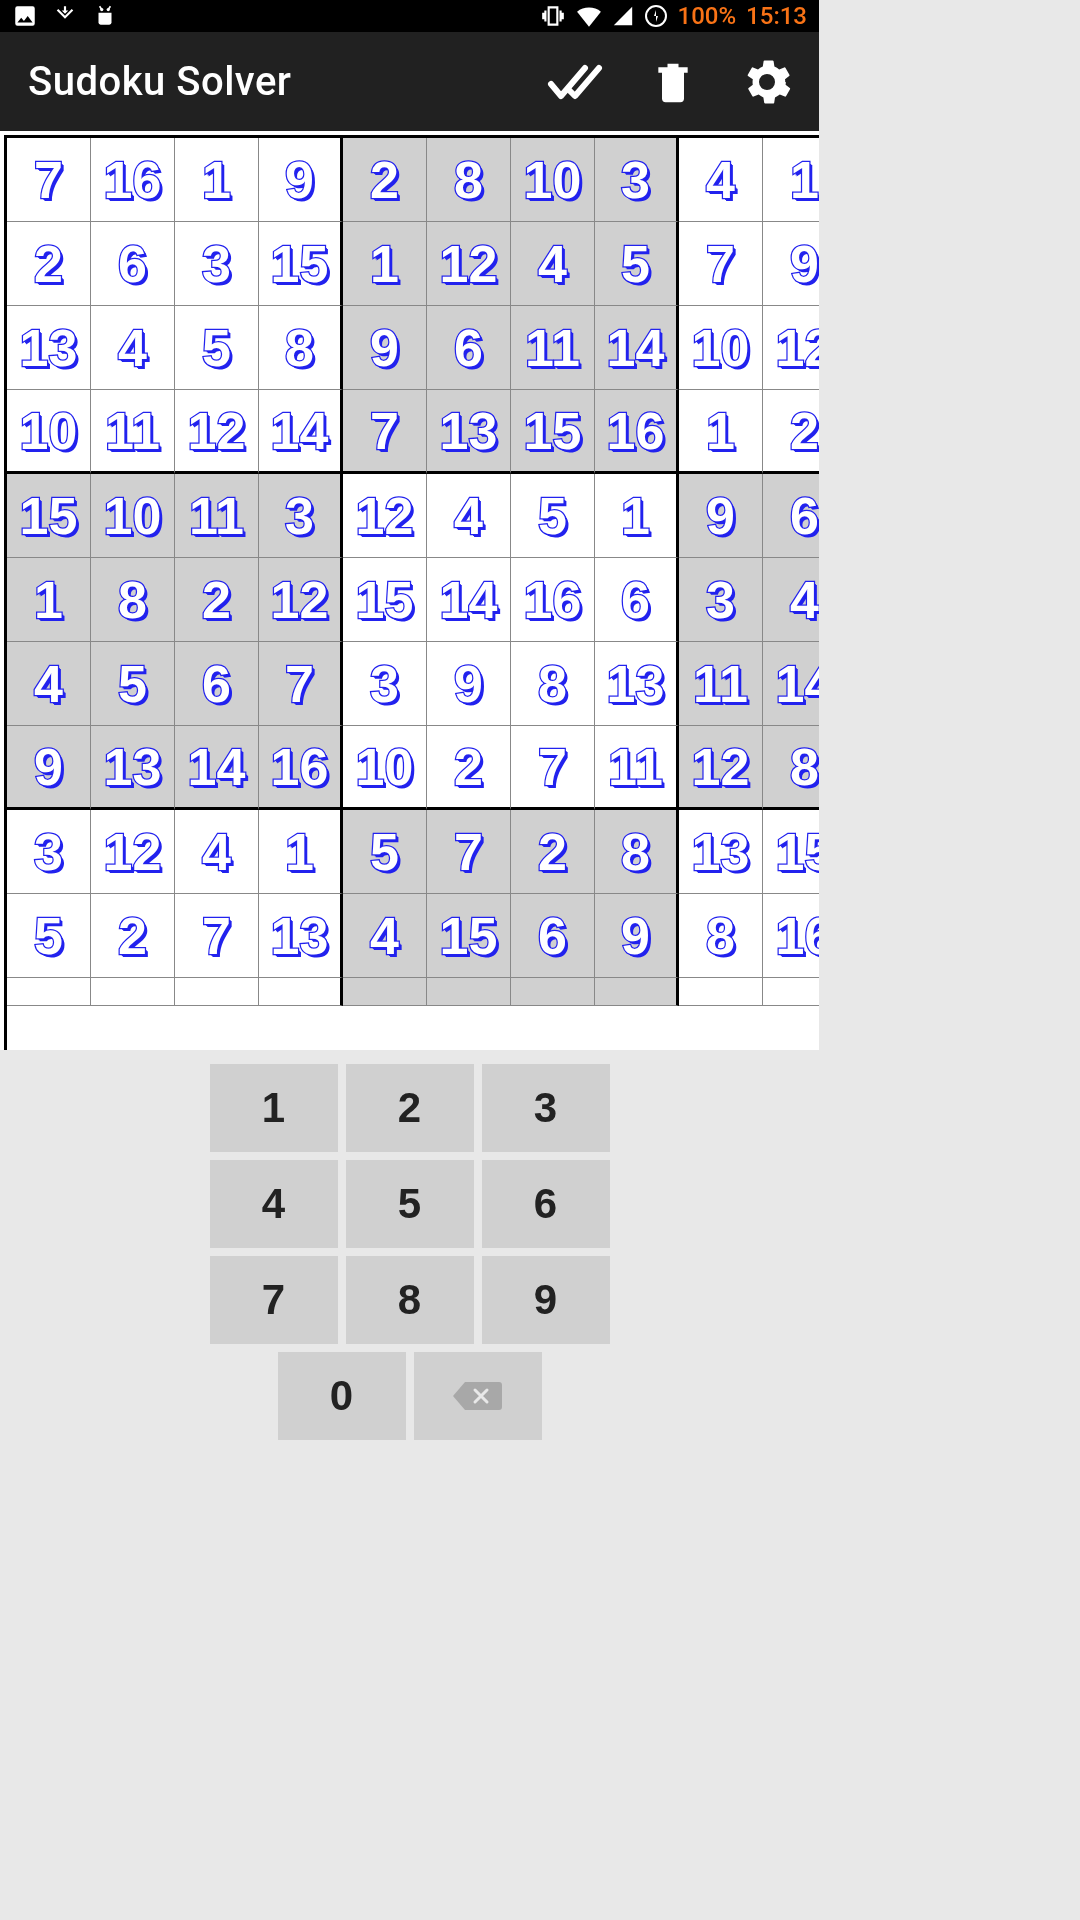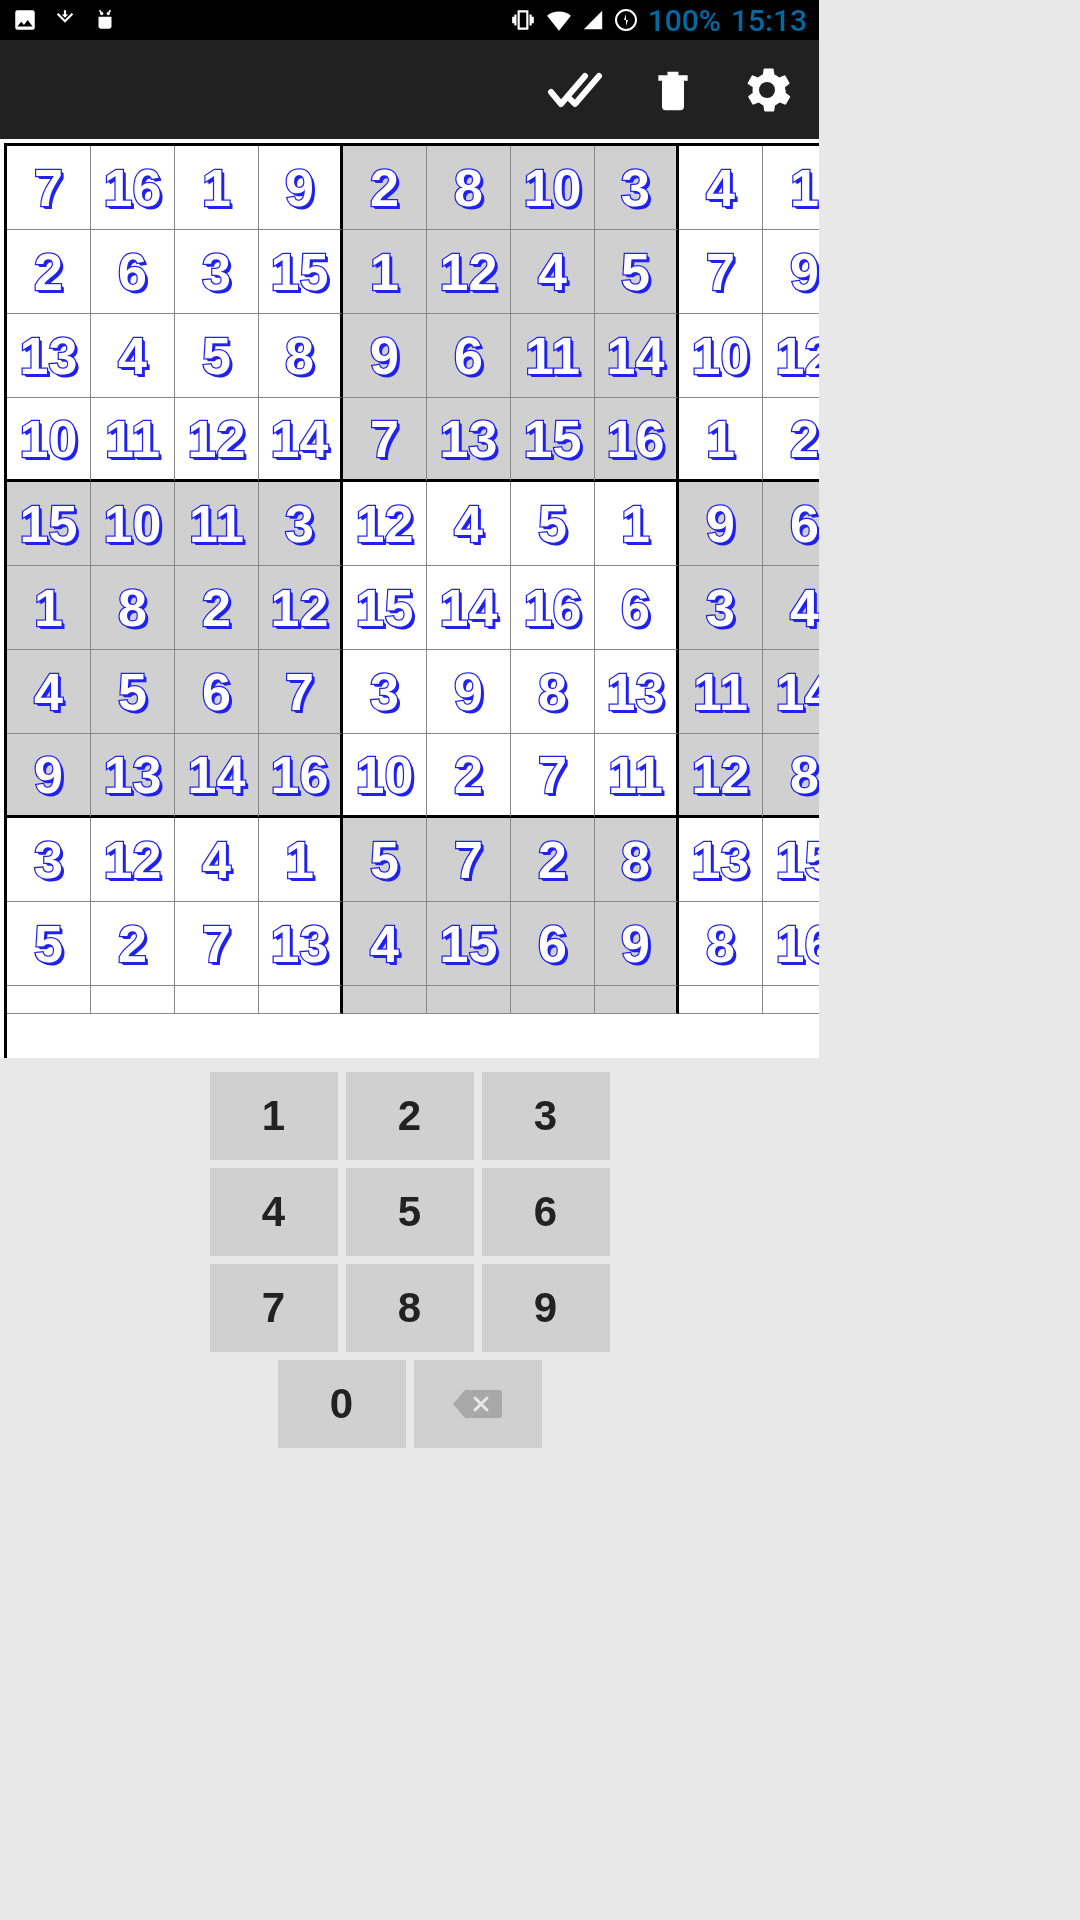--- a/index.html
+++ b/index.html
@@ -1,25 +1,25 @@
 <!DOCTYPE html>
 <html><head>
 <meta charset="utf-8">
 <style>
   * { box-sizing: border-box; margin: 0; padding: 0; }
   html, body { width: 819px; height: 1456px; overflow: hidden; font-family: Roboto, Arial, sans-serif; background: #e8e8e8; }
   
   .status-bar {
-    height: 40px;
+    height: 32px;
     background: #000;
-    color: #0369a1;
+    color: #f97316;
     display: flex;
     align-items: center;
     padding: 0 12px;
-    font-size: 30px;
+    font-size: 24px;
     font-weight: 500;
   }
   .status-left { display: flex; gap: 14px; align-items: center; }
   .status-right { margin-left: auto; display: flex; gap: 10px; align-items: center; }
   .status-bar svg { display: block; }
   
   .app-bar {
     height: 99px;
     background: #212121;
     color: #fff;
@@ -142,20 +142,21 @@
           <circle cx="12" cy="12" r="10"></circle>
           <path d="M12 6l-2 6h4l-2 6" fill="#fff" stroke="none"></path>
         </svg>
     </span>
     <span>100%</span>
     <span>15:13</span>
   </div>
 </div>
 
 <div class="app-bar">
+  <div class="app-title">Sudoku Solver</div>
   <div class="app-actions">
     <button style="background:none;border:none;cursor:pointer">
       <span>
         <svg width="56" height="40" viewBox="0 0 56 40" fill="none" stroke="#fff" stroke-width="6" stroke-linecap="round" stroke-linejoin="round">
             <path d="M4 22l10 12L38 6"></path>
             <path d="M22 28l6 6L52 6"></path>
           </svg>
       </span>
     </button>
     <button style="background:none;border:none;cursor:pointer">

